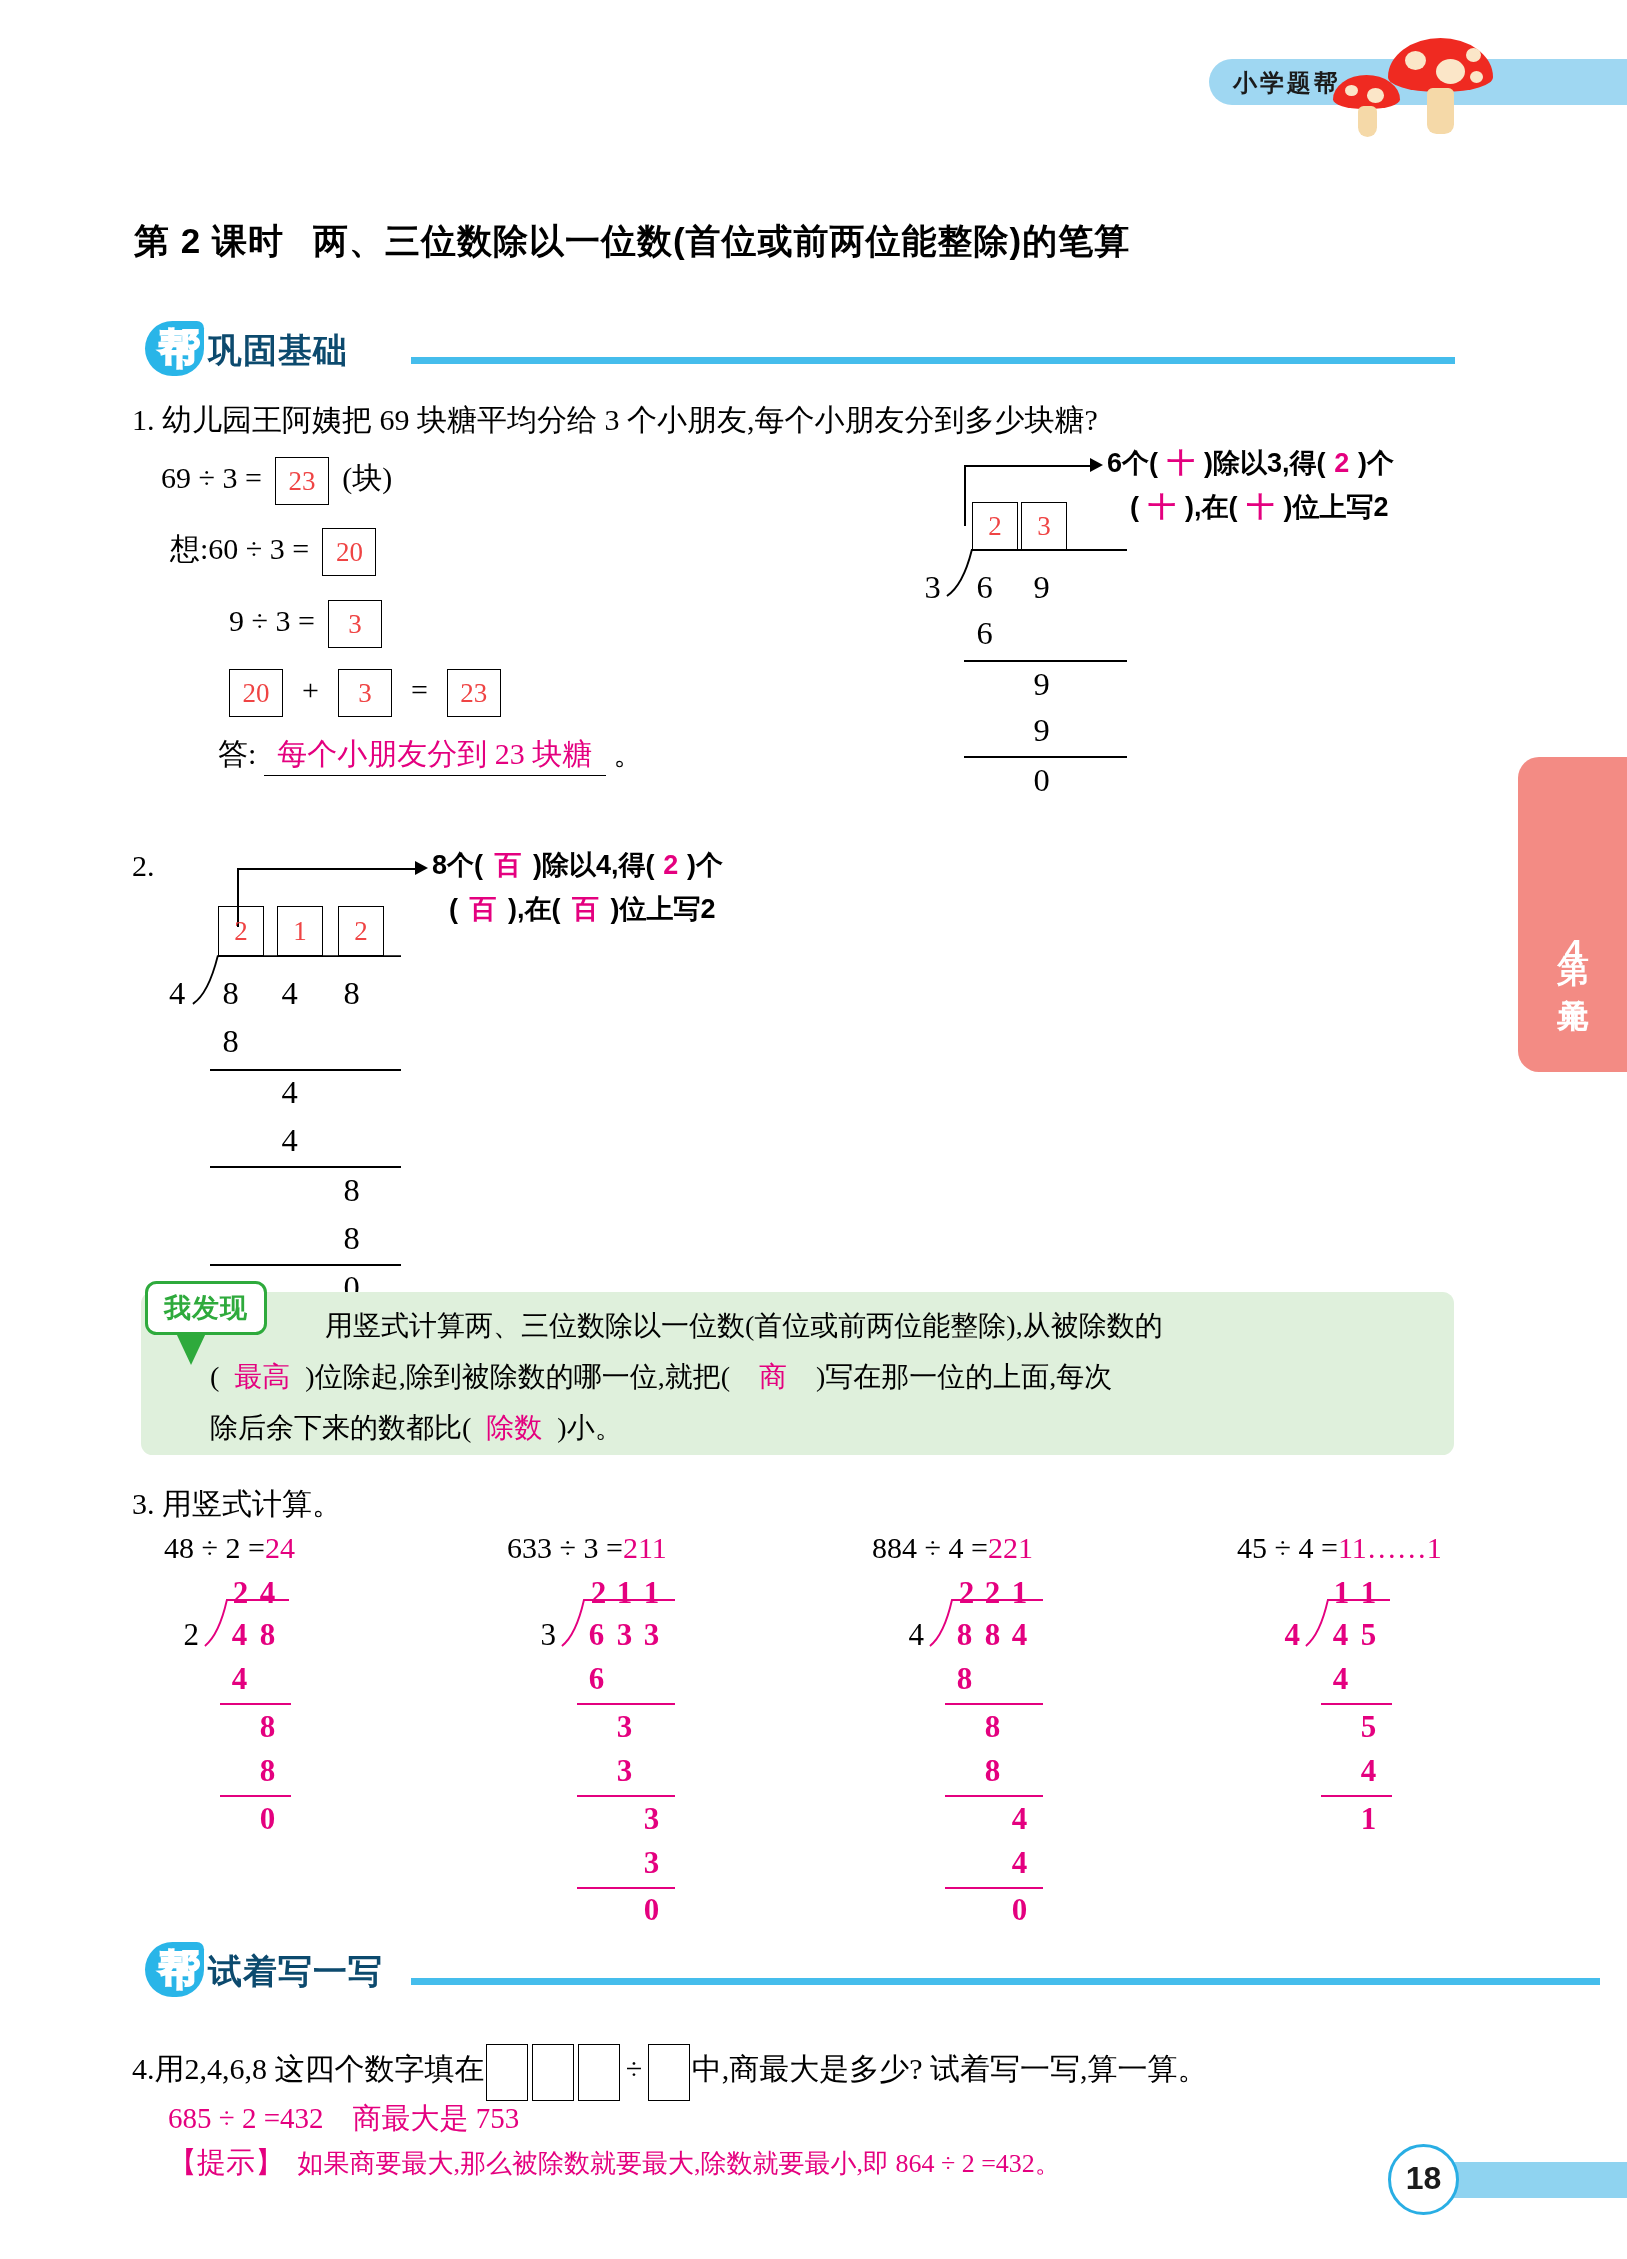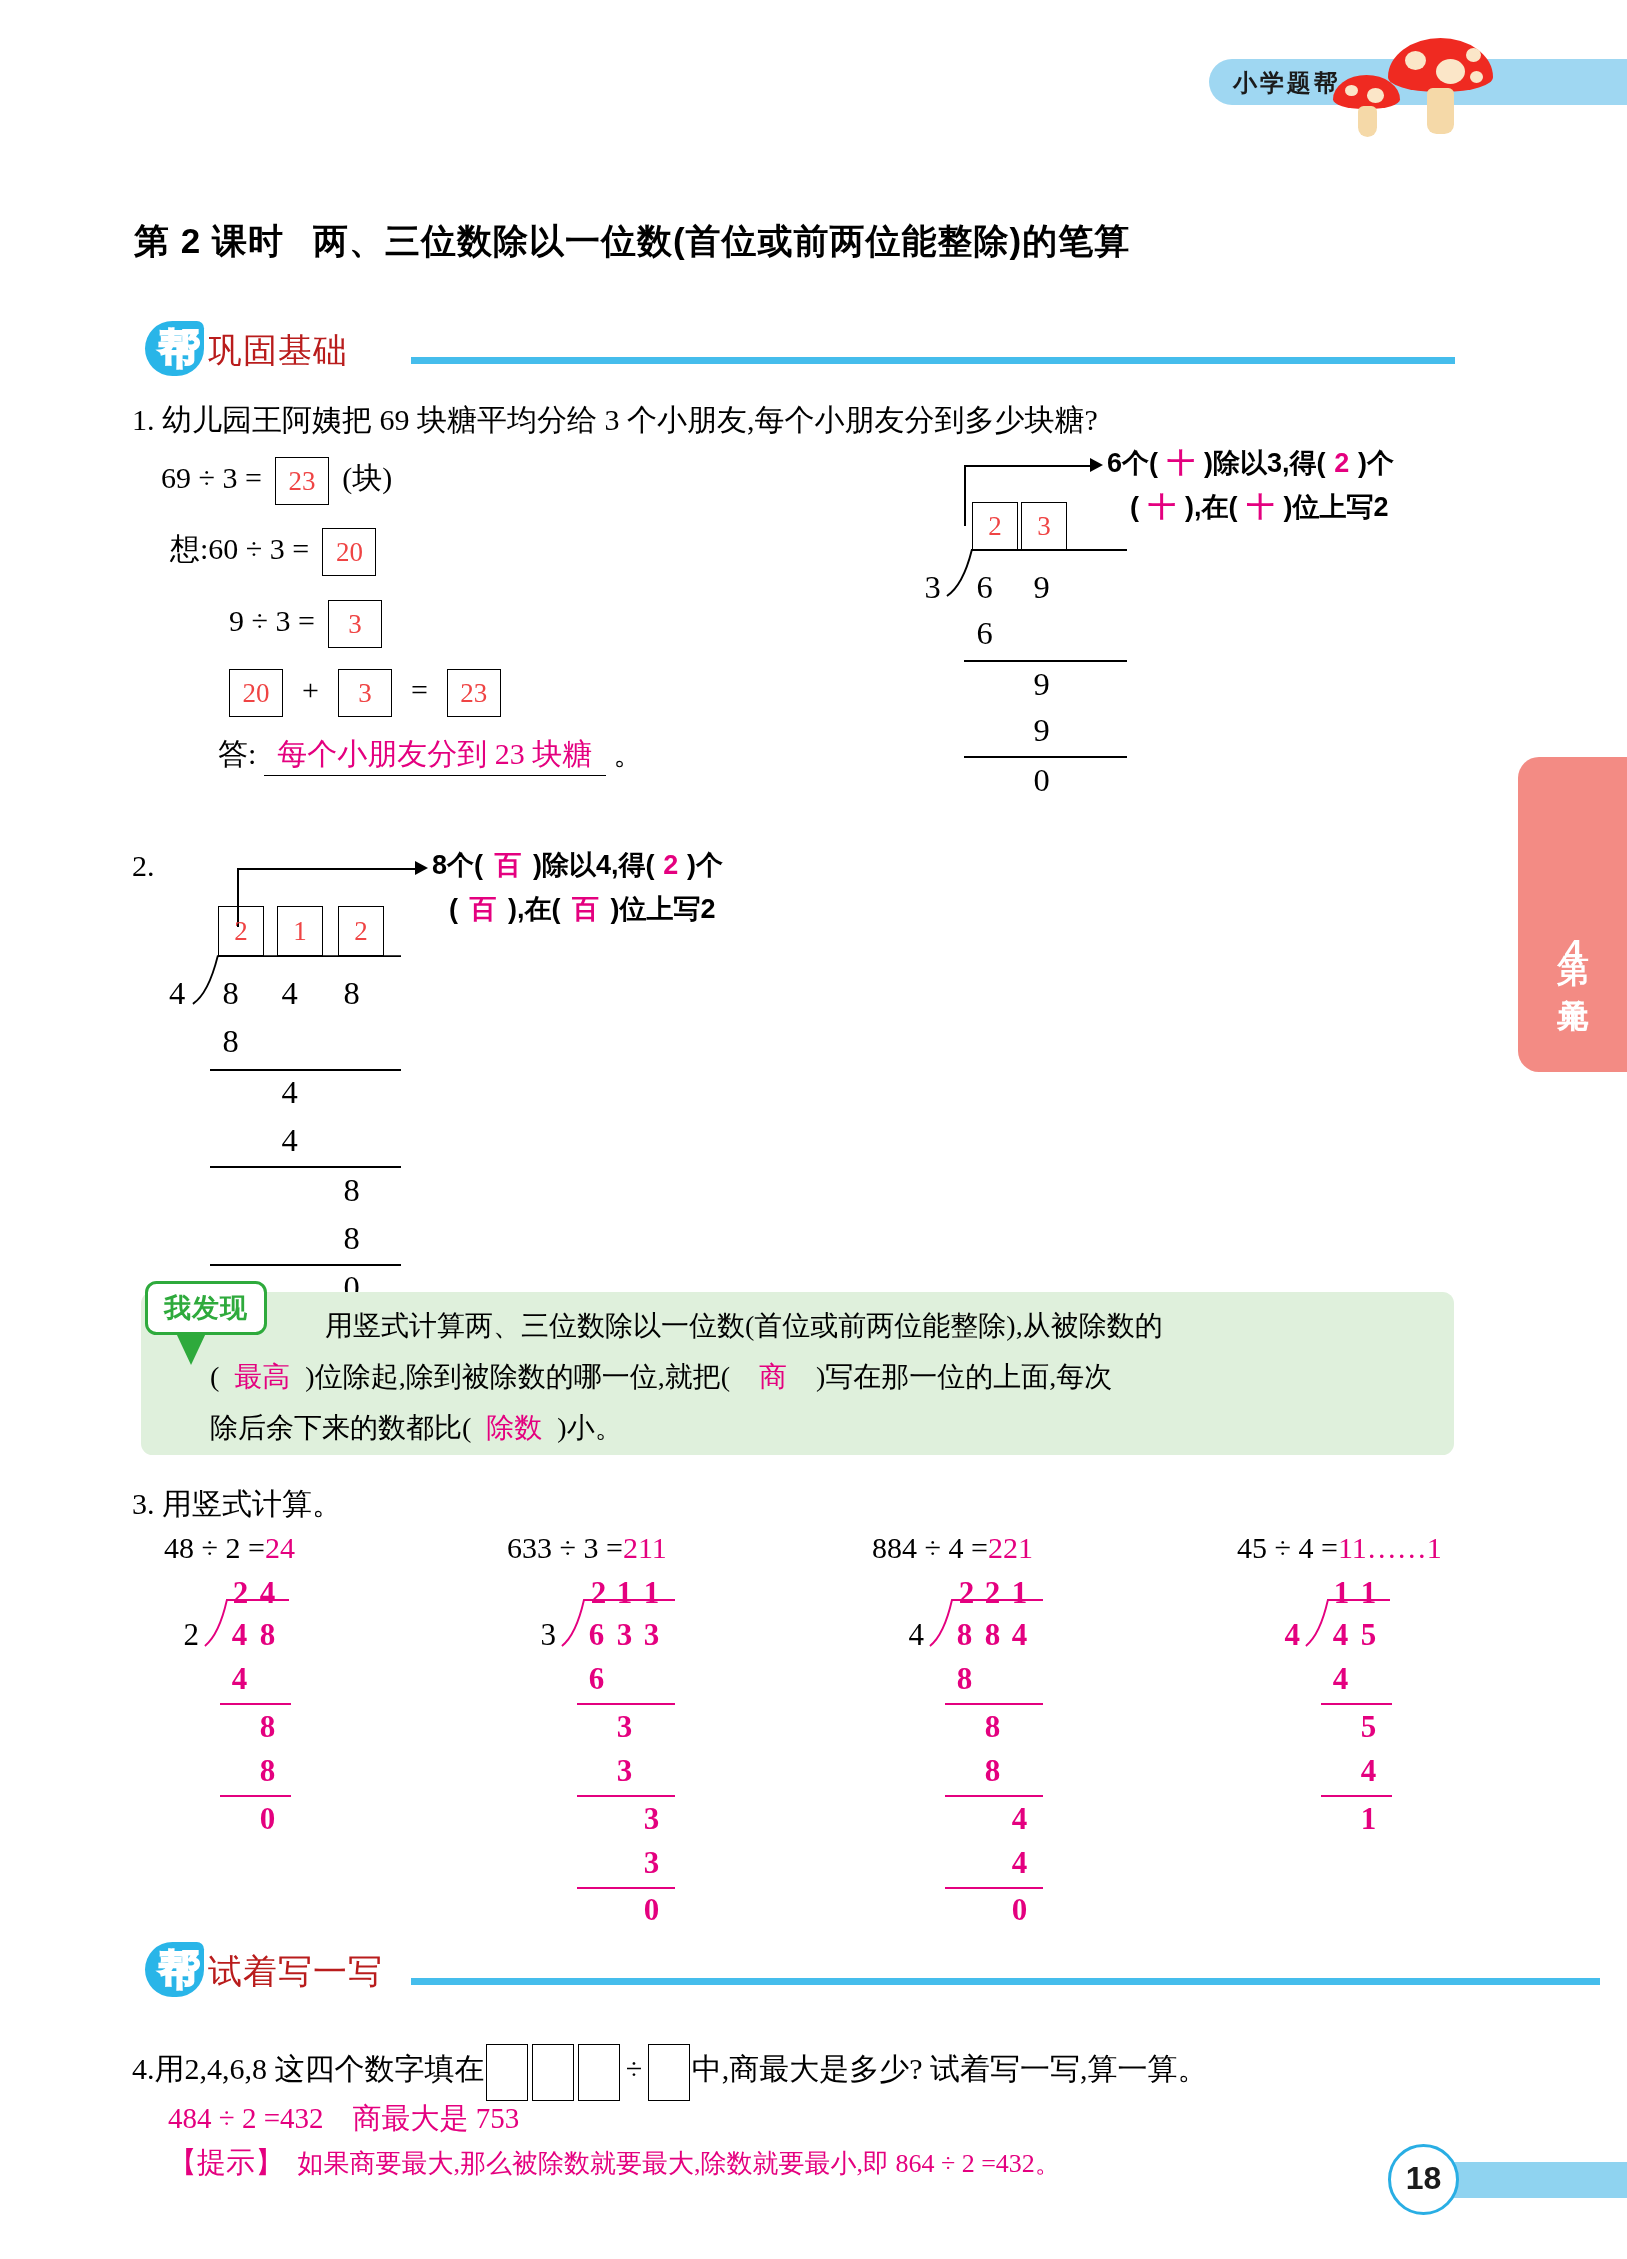--- a/index.html
+++ b/index.html
@@ -47,21 +47,21 @@
   .sect .bang{
     position:absolute; left:13.4px; top:3.8px;
     font-family:"Liberation Sans","DejaVu Sans",sans-serif;
     font-size:42px; font-weight:700; color:#ef4b54;
     -webkit-text-stroke:1.9px #ffffff; text-shadow:0 0 0 #ef4b54;
     line-height:52px;
   }
   .sect .txt{
     position:absolute; left:63px; top:7.6px;
     font-family:"Liberation Sans","DejaVu Sans",sans-serif;
-    font-size:34px; font-weight:400; color:#b91c1c; letter-spacing:1px;
+    font-size:34px; font-weight:700; color:#0c4a6e; letter-spacing:1px;
     line-height:46px;
   }
   .sect .rule{
     position:absolute; height:6.7px; background:#45bdec; top:38px;
   }
 
   
   .q{ position:absolute; font-size:30px; color:#000; white-space:nowrap;
       font-family:"Liberation Serif","DejaVu Serif",serif; }
   .ans{ color:#e4007f; }
@@ -378,21 +378,21 @@
     <div class="bang">帮</div>
     <div class="txt">试着写一写</div>
     <div class="rule" style="left:266px;width:1189px;"></div>
   </div>
 
   <div class="q" style="left:132px;top:2044px;font-size:30px;">
     <span>4.</span><span>用2,4,6,8 这四个数字填在</span><span class="emptybox" style="width:42px;height:57px;margin:0 1.9px;"></span><span class="emptybox" style="width:42px;height:57px;margin:0 1.9px;"></span><span class="emptybox" style="width:42px;height:57px;margin:0 1.9px;"></span><span style="margin:0 3.8px;">÷</span><span class="emptybox" style="width:42px;height:57px;margin:0 1.9px;"></span><span>中,商最大是多少? 试着写一写,算一算。</span>
   </div>
 
   <div class="q ans" style="left:168px;top:2099px;font-size:29px;">
-    <span>484 ÷ 2 =432</span><span style="display:inline-block;width:29px;"></span><span>商最大是 753</span>
+    <span>685 ÷ 2 =432</span><span style="display:inline-block;width:29px;"></span><span>商最大是 753</span>
   </div>
 
   <div class="q ans" style="left:168px;top:2143px;font-size:29px;">
     <span>【提示】</span><span style="display:inline-block;width:13.4px;"></span><span style="font-size:26px;">如果商要最大,那么被除数就要最大,除数就要最小,即 864 ÷ 2 =432。</span>
   </div>
 
   <div class="sidetab">第4单元</div>
 
   <div class="foot-bar"></div>
   <div class="foot-num">18</div>

